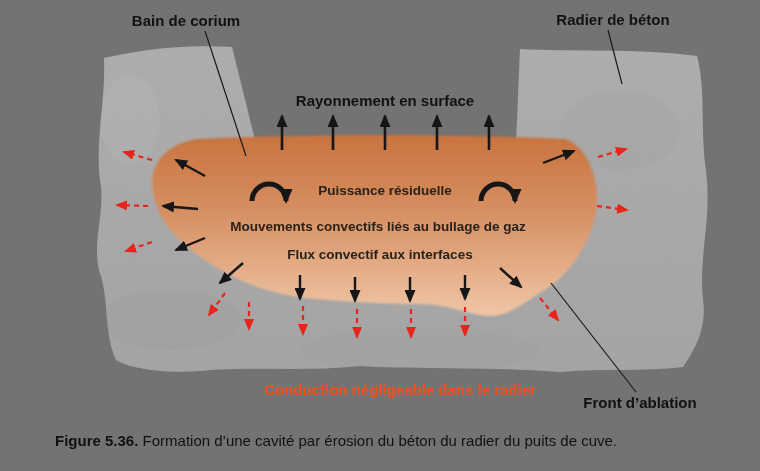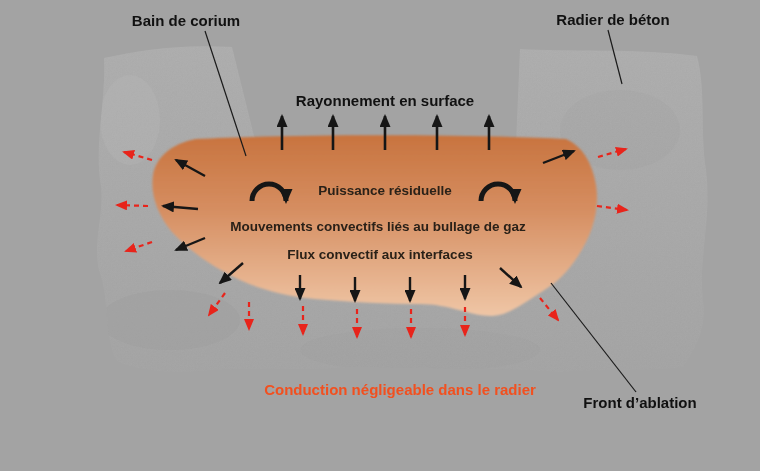--- a/index.html
+++ b/index.html
@@ -1,17 +1,17 @@
 <!DOCTYPE html>
 <html style="--concrete: #a8a8a8; --concrete_light: #b3b3b3; --pool_top: #c8743f; --pool_mid: #d58d60; --pool_bottom: #efc6a6; --ablation: #e8241b; --conduction_text: #f2501f; --arrow: #161616;"><head>
 <meta charset="utf-8">
 <style>
   html,body{margin:0;padding:0;background:#ffffff;}
   body{font-family:"Liberation Sans", sans-serif;}
-  .page{position:relative;width:760px;height:471px;background:#a3a3a3;overflow:hidden;}
+  .page{position:relative;width:760px;height:471px;background:#737373;overflow:hidden;}
   .diagram-svg{position:absolute;left:0;top:0;}
   .caption{position:absolute;left:55px;top:432px;font-size:15px;color:#111;}
   .caption .fig-num{font-weight:bold;}
   svg text{font-family:"Liberation Sans", sans-serif;}
   .label-txt{font-size:15px;font-weight:bold;fill:#111;}
   .pool-txt{font-size:13.5px;font-weight:bold;fill:#2a2118;}
   .conduction-txt{font-size:15px;font-weight:bold;fill:var(--conduction_text,#f2501f);}
 </style>
 </head>
 <body>
@@ -132,14 +132,18 @@
     <text class="label-txt" x="186" y="26" text-anchor="middle">Bain de corium</text>
     <text class="label-txt" x="613" y="25" text-anchor="middle">Radier de béton</text>
     <text class="label-txt" x="385" y="106" text-anchor="middle">Rayonnement en surface</text>
     <text class="pool-txt" x="385" y="195" text-anchor="middle">Puissance résiduelle</text>
     <text class="pool-txt" x="378" y="231" text-anchor="middle">Mouvements convectifs liés au bullage de gaz</text>
     <text class="pool-txt" x="380" y="259" text-anchor="middle">Flux convectif aux interfaces</text>
     <text class="conduction-txt" x="400" y="395" text-anchor="middle">Conduction négligeable dans le radier</text>
     <text class="label-txt" x="640" y="408" text-anchor="middle">Front d’ablation</text>
   </svg>
 
+  <div class="caption">
+    <span class="fig-num">Figure 5.36.</span>
+    <span>Formation d’une cavité par érosion du béton du radier du puits de cuve.</span>
+  </div>
 
 </div>
 
 </body></html>

